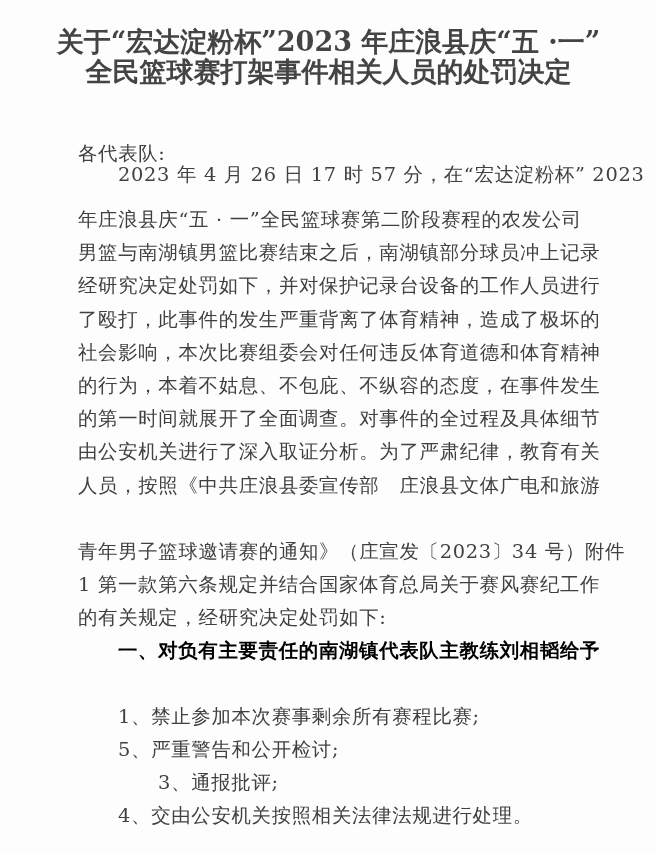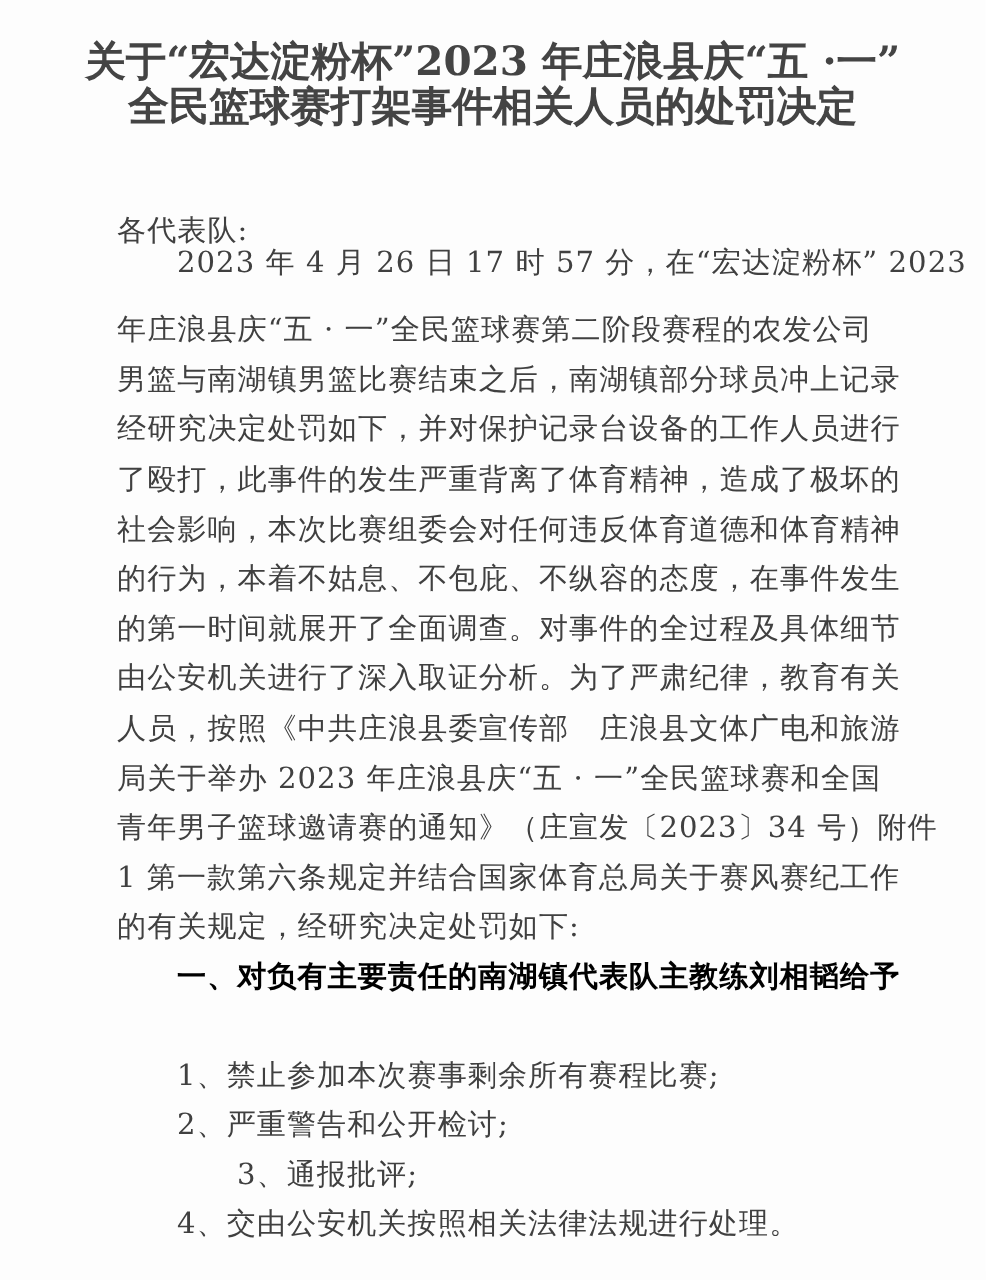--- a/index.html
+++ b/index.html
@@ -60,25 +60,24 @@
   <div class="line indent" style="top:158px;">2023 年 4 月 26 日 17 时 57 分，在“宏达淀粉杯” 2023</div>
   <div class="line" style="top:203px;">年庄浪县庆“五 · 一”全民篮球赛第二阶段赛程的农发公司</div>
   <div class="line" style="top:236px;">男篮与南湖镇男篮比赛结束之后，南湖镇部分球员冲上记录</div>
   <div class="line" style="top:269px;">经研究决定处罚如下，并对保护记录台设备的工作人员进行</div>
   <div class="line" style="top:303px;">了殴打，此事件的发生严重背离了体育精神，造成了极坏的</div>
   <div class="line" style="top:336px;">社会影响，本次比赛组委会对任何违反体育道德和体育精神</div>
   <div class="line" style="top:369px;">的行为，本着不姑息、不包庇、不纵容的态度，在事件发生</div>
   <div class="line" style="top:402px;">的第一时间就展开了全面调查。对事件的全过程及具体细节</div>
   <div class="line" style="top:435px;">由公安机关进行了深入取证分析。为了严肃纪律，教育有关</div>
   <div class="line" style="top:469px;">人员，按照《中共庄浪县委宣传部　庄浪县文体广电和旅游</div>
-  <div class="line" style="top:502px;">局关于举办 2023 年庄浪县庆“五 · 一”全民篮球赛和全国</div>
   <div class="line" style="top:535px;">青年男子篮球邀请赛的通知》（庄宣发〔2023〕34 号）附件</div>
   <div class="line" style="top:568px;">1 第一款第六条规定并结合国家体育总局关于赛风赛纪工作</div>
   <div class="line" style="top:601px;">的有关规定，经研究决定处罚如下:</div>
 
   <div class="line indent bold" style="top:634px;">一、对负有主要责任的南湖镇代表队主教练刘相韬给予</div>
 
   <div class="line indent" style="top:700px;">1、禁止参加本次赛事剩余所有赛程比赛;</div>
-  <div class="line indent" style="top:733px;">2、严重警告和公开检讨;</div>
+  <div class="line indent" style="top:733px;">5、严重警告和公开检讨;</div>
   <div class="line indent" style="top:766px;margin-left:40px;">3、通报批评;</div>
   <div class="line indent" style="top:799px;">4、交由公安机关按照相关法律法规进行处理。</div>
 
 </div>
 
 </body></html>

